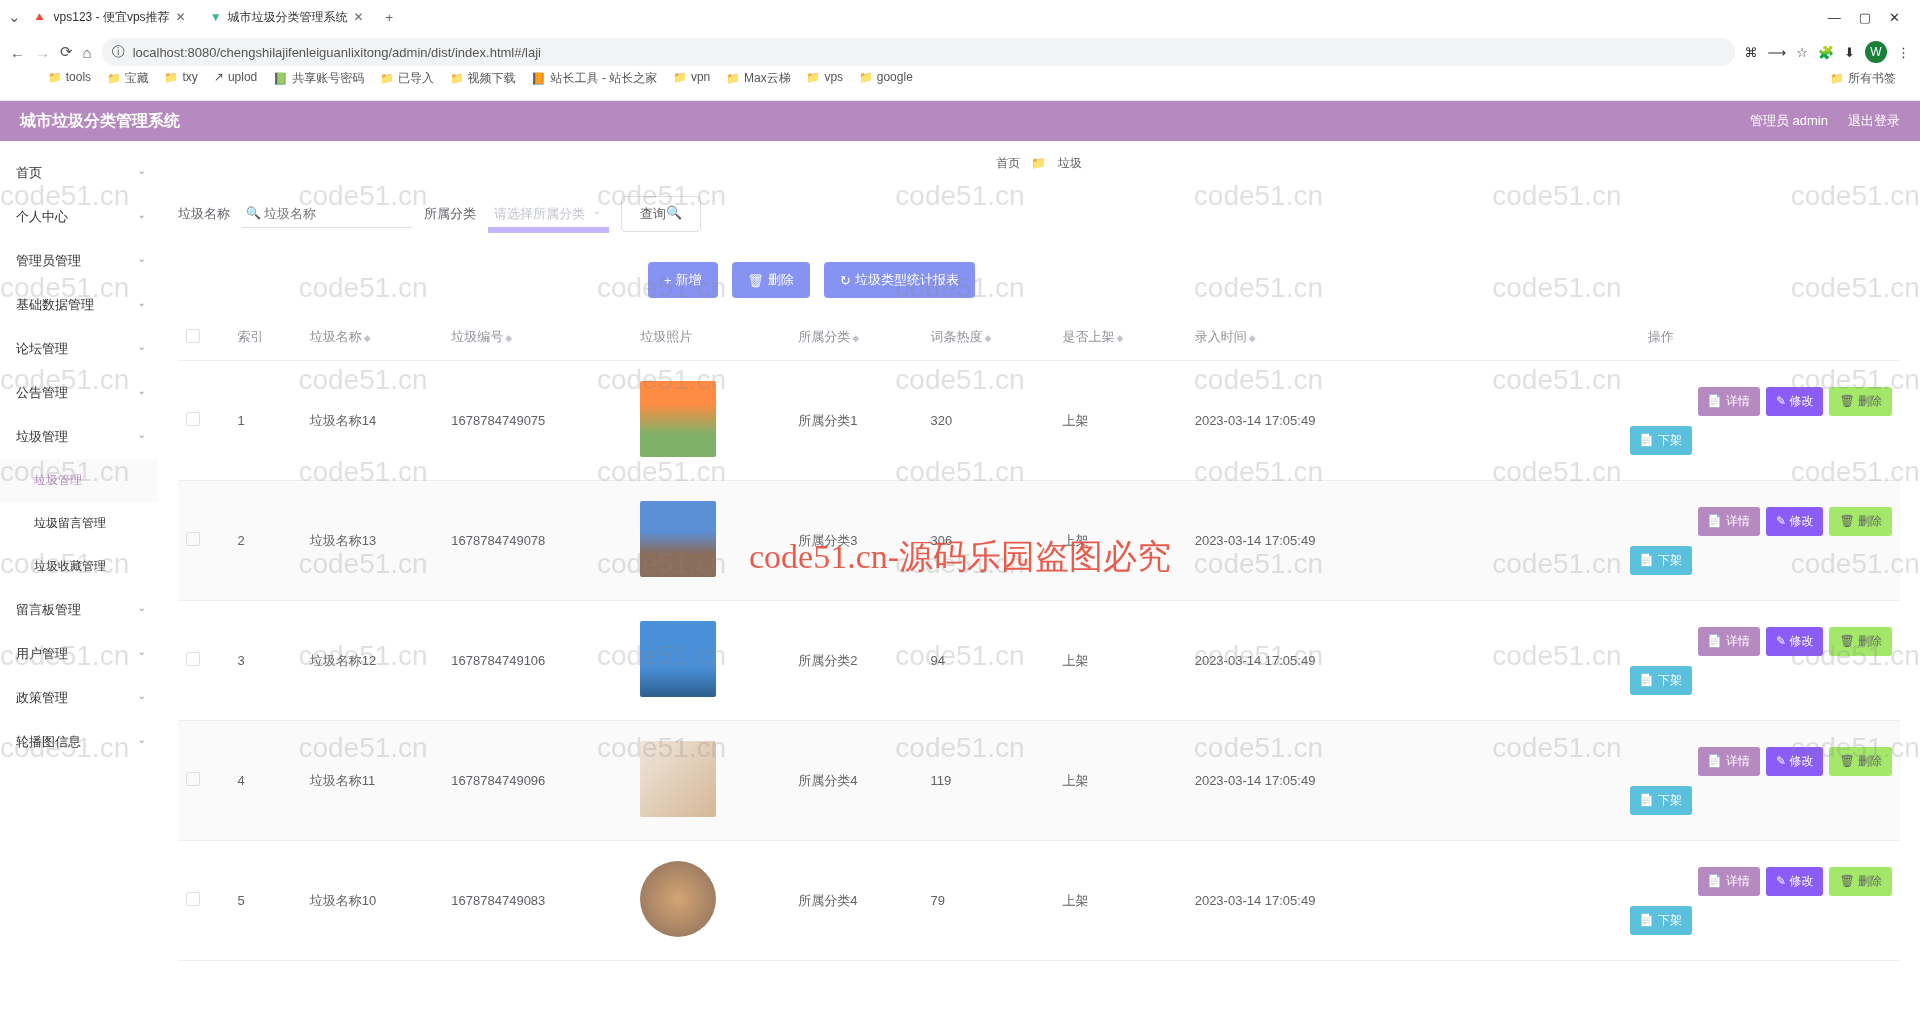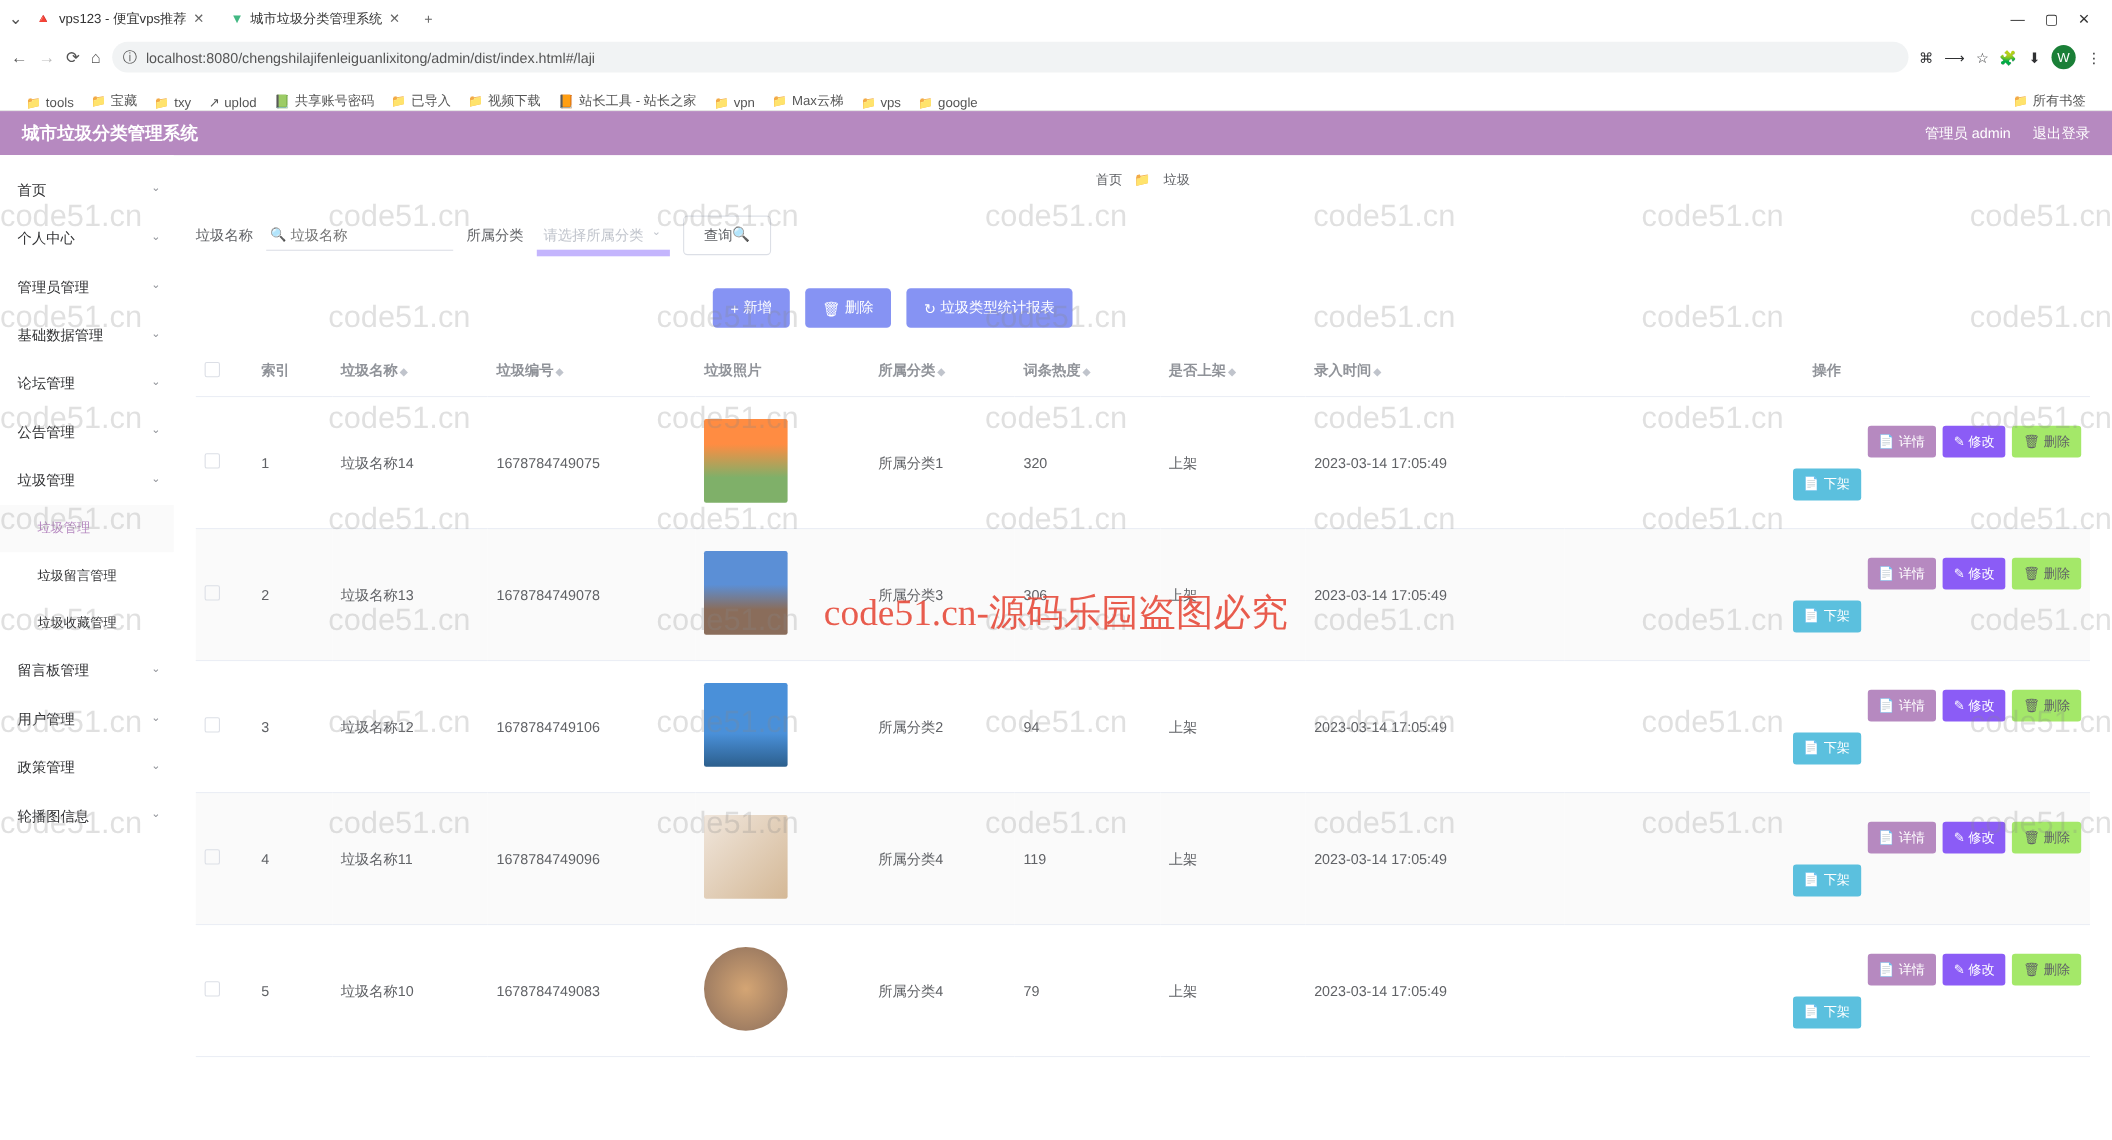--- a/index.html
+++ b/index.html
@@ -14,21 +14,21 @@
 .tab-add { padding: 0 10px; color: #666; }
 .window-controls { margin-left: auto; display: flex; gap: 18px; padding: 0 12px; color: #333; }
 
 .nav-bar { display: flex; align-items: center; height: 36px; padding: 0 10px; gap: 10px; }
 .nav-icon { color: #555; font-size: 15px; }
 .url-bar { flex: 1; display: flex; align-items: center; gap: 8px; padding: 0 10px; height: 28px; border-radius: 14px; background: #f1f3f4; font-size: 13px; color: #555; }
 .url-text { flex: 1; }
 .ext-icons { display: flex; gap: 10px; align-items: center; }
 .avatar-badge { width: 22px; height: 22px; border-radius: 50%; background: #1a7f37; color: #fff; display: flex; align-items: center; justify-content: center; font-size: 12px; }
 
-.bookmarks-bar { display: flex; align-items: flex-end; height: 30px; padding: 0 24px; gap: 16px; font-size: 12px; color: #555; }
+.bookmarks-bar { display: flex; align-items: flex-start; height: 30px; padding: 0 24px; gap: 16px; font-size: 12px; color: #555; margin-left: 24px; }
 .bm { display: flex; align-items: center; gap: 4px; }
 .bm-folder::before { content: "📁"; font-size: 11px; }
 .all-bm { margin-left: auto; }
 
 
 .app-header { background: #b689c0; color: #fff; height: 40px; display: flex; align-items: center; padding: 0 20px; font-size: 16px; font-weight: bold; }
 .header-right { margin-left: auto; display: flex; gap: 20px; font-size: 13px; font-weight: normal; }
 
 .app-body { display: flex; height: calc(1036px - 140px); }
 .sidebar { width: 158px; background: #fff; padding-top: 10px; }
@@ -53,21 +53,21 @@
 .search-btn { border: 1px solid #dcdfe6; background: #fff; padding: 8px 18px; border-radius: 4px; font-size: 13px; color: #606266; cursor: pointer; display: inline-flex; gap: 0; }
 
 .action-row { display: flex; gap: 14px; padding: 20px 0 16px 470px; }
 .btn { padding: 9px 16px; border-radius: 4px; font-size: 13px; color: #fff; border: none; cursor: pointer; display: inline-flex; gap: 4px; align-items: center; }
 .btn-primary { background: #8693f3; }
 .btn-danger { background: #8693f3; }
 .btn-info { background: #8693f3; }
 
 
 .tbl { width: 100%; border-collapse: collapse; }
-.tbl th { background: #fff; padding: 14px 8px; font-size: 13px; color: #909399; font-weight: bold; border-bottom: 1px solid #ebeef5; text-align: left; }
+.tbl th { background: #fff; padding: 14px 8px; font-size: 13px; color: #909399; font-weight: normal; border-bottom: 1px solid #ebeef5; text-align: left; }
 .tbl td { padding: 20px 8px; font-size: 13px; color: #606266; border-bottom: 1px solid #ebeef5; vertical-align: middle; }
 .tbl tr.alt { background: #fafafa; }
 .chk { width: 14px; height: 14px; border: 1px solid #dcdfe6; border-radius: 2px; display: inline-block; }
 .sort-caret { color: #c0c4cc; font-size: 9px; margin-left: 2px; }
 .thumb { width: 76px; height: 76px; object-fit: cover; background: linear-gradient(135deg,#8fb98f,#d4a574); display: inline-block; border-radius: 2px; }
 .thumb.t1 { background: linear-gradient(180deg,#ff8c42 30%,#7fb069 70%); }
 .thumb.t2 { background: linear-gradient(180deg,#5b8fd6 40%,#8a6d5b 70%); }
 .thumb.t3 { background: linear-gradient(180deg,#4a90d9 60%,#2c5f8d); }
 .thumb.t4 { background: linear-gradient(135deg,#f0e6dc,#d4b896); }
 .thumb.t5 { background: radial-gradient(circle,#d4a574,#8a6d5b); border-radius: 50%; }

